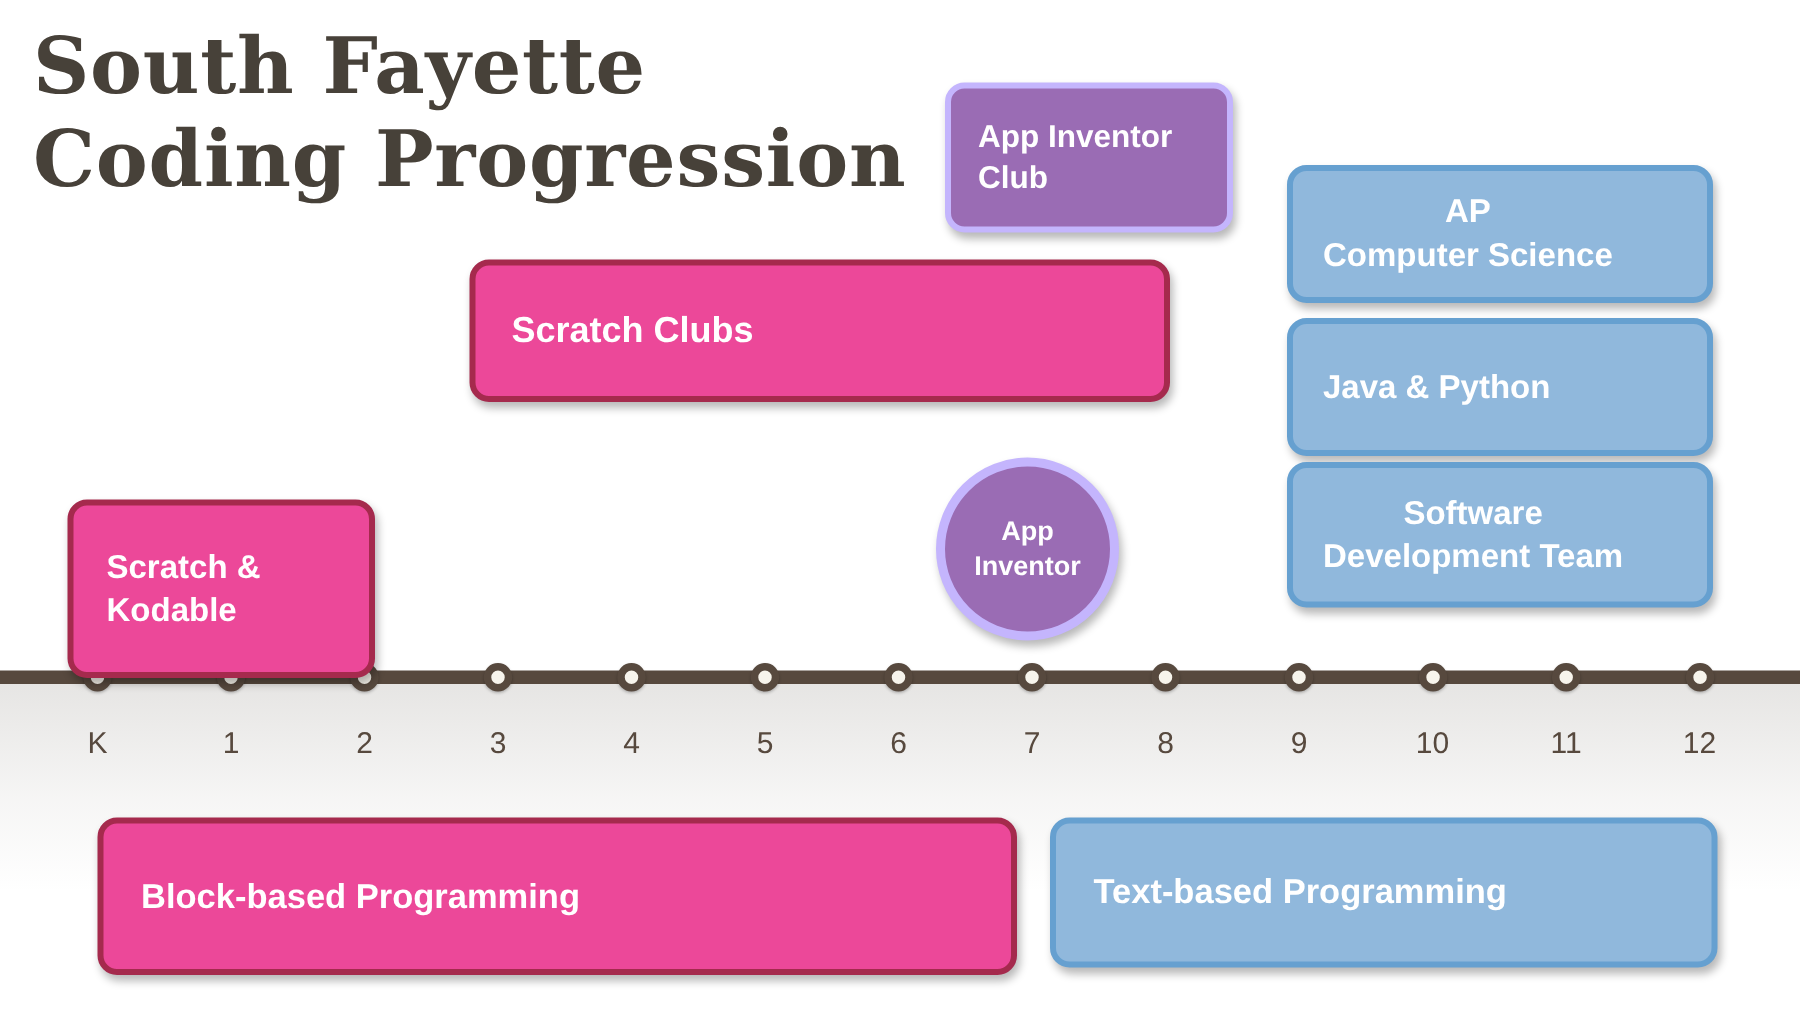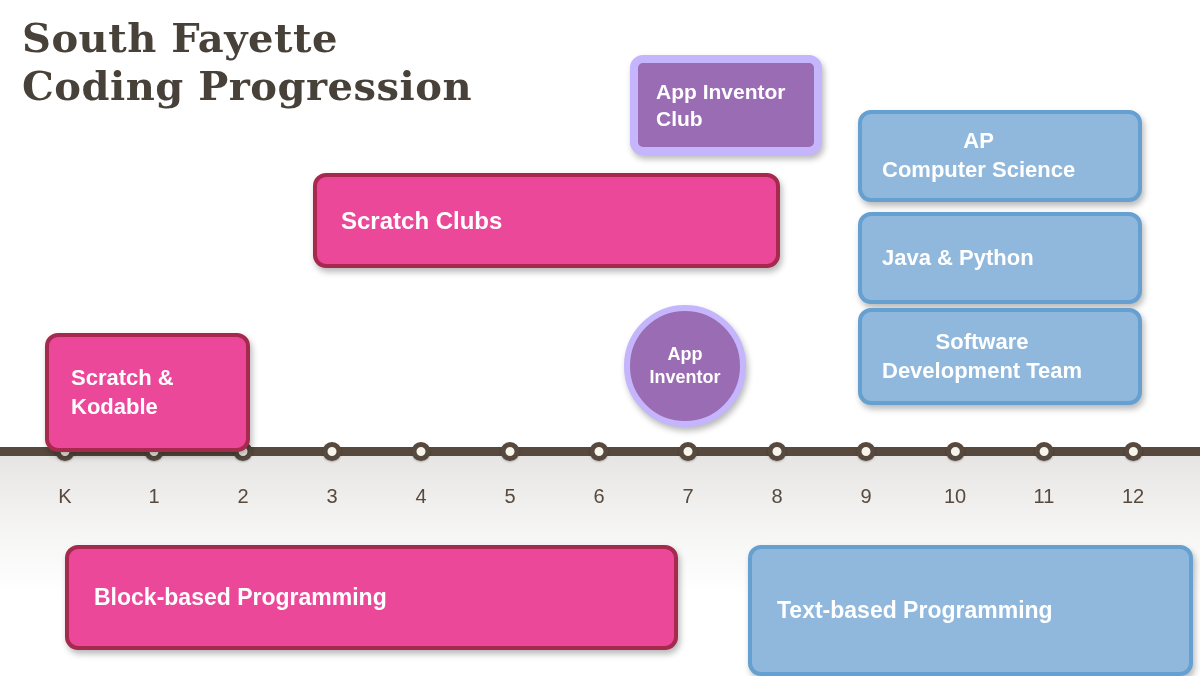--- a/index.html
+++ b/index.html
@@ -20,21 +20,21 @@
     background: #ffffff;
   }
 
   
   .title {
     position: absolute;
     left: 22px;
     top: 14px;
     font-family: "DejaVu Serif", serif;
     font-weight: 700;
-    font-size: 40px;
+    font-size: 52px;
     line-height: 1.2;
     color: #474139;
     letter-spacing: 0.5px;
   }
 
   
   .fade {
     position: absolute;
     left: 0;
     top: 451px;
@@ -90,31 +90,31 @@
     color: #ffffff;
     font-weight: 700;
     box-shadow: 2px 4px 6px rgba(0,0,0,0.28);
     z-index: 3;
   }
   .box .lbl {
     white-space: pre-line;
     line-height: 1.3;
   }
   .red    { background: #ec4899; border: 4px solid #a52a4d; }
-  .purple { background: #9a6cb4; border: 8px solid #c4b5fd; }
+  .purple { background: #9a6cb4; border: 4px solid #c4b5fd; }
   .blue   { background: #90b8dc; border: 4px solid #66a0d0; text-align: center; }
 
   #box-app-inventor-club { left: 630px; top: 55px;  width: 192px; height: 100px; padding-left: 18px; font-size: 21px; }
   #box-ap-cs             { left: 858px; top: 110px; width: 284px; height: 92px;  padding-left: 20px; font-size: 22px; }
   #box-scratch-clubs     { left: 313px; top: 173px; width: 467px; height: 95px;  padding-left: 24px; font-size: 24px; }
   #box-java-python       { left: 858px; top: 212px; width: 284px; height: 92px;  padding-left: 20px; font-size: 22px; }
   #box-software-dev      { left: 858px; top: 308px; width: 284px; height: 97px;  padding-left: 20px; font-size: 22px; }
   #box-scratch-kodable   { left: 45px;  top: 333px; width: 205px; height: 119px;  padding-left: 22px; font-size: 22px; }
   #box-block-based       { left: 65px;  top: 545px; width: 613px; height: 105px; padding-left: 25px; font-size: 23px; }
-  #box-text-based        { left: 700px; top: 545px; width: 445px; height: 131px; padding-left: 25px; font-size: 23px; margin-left: 48px; }
+  #box-text-based        { left: 700px; top: 545px; width: 445px; height: 100px; padding-left: 25px; font-size: 23px; }
 
   #circle-app-inventor {
     left: 624px;
     top: 305px;
     width: 122px;
     height: 122px;
     border-radius: 50%;
     border-width: 6px;
     justify-content: center;
     text-align: center;

